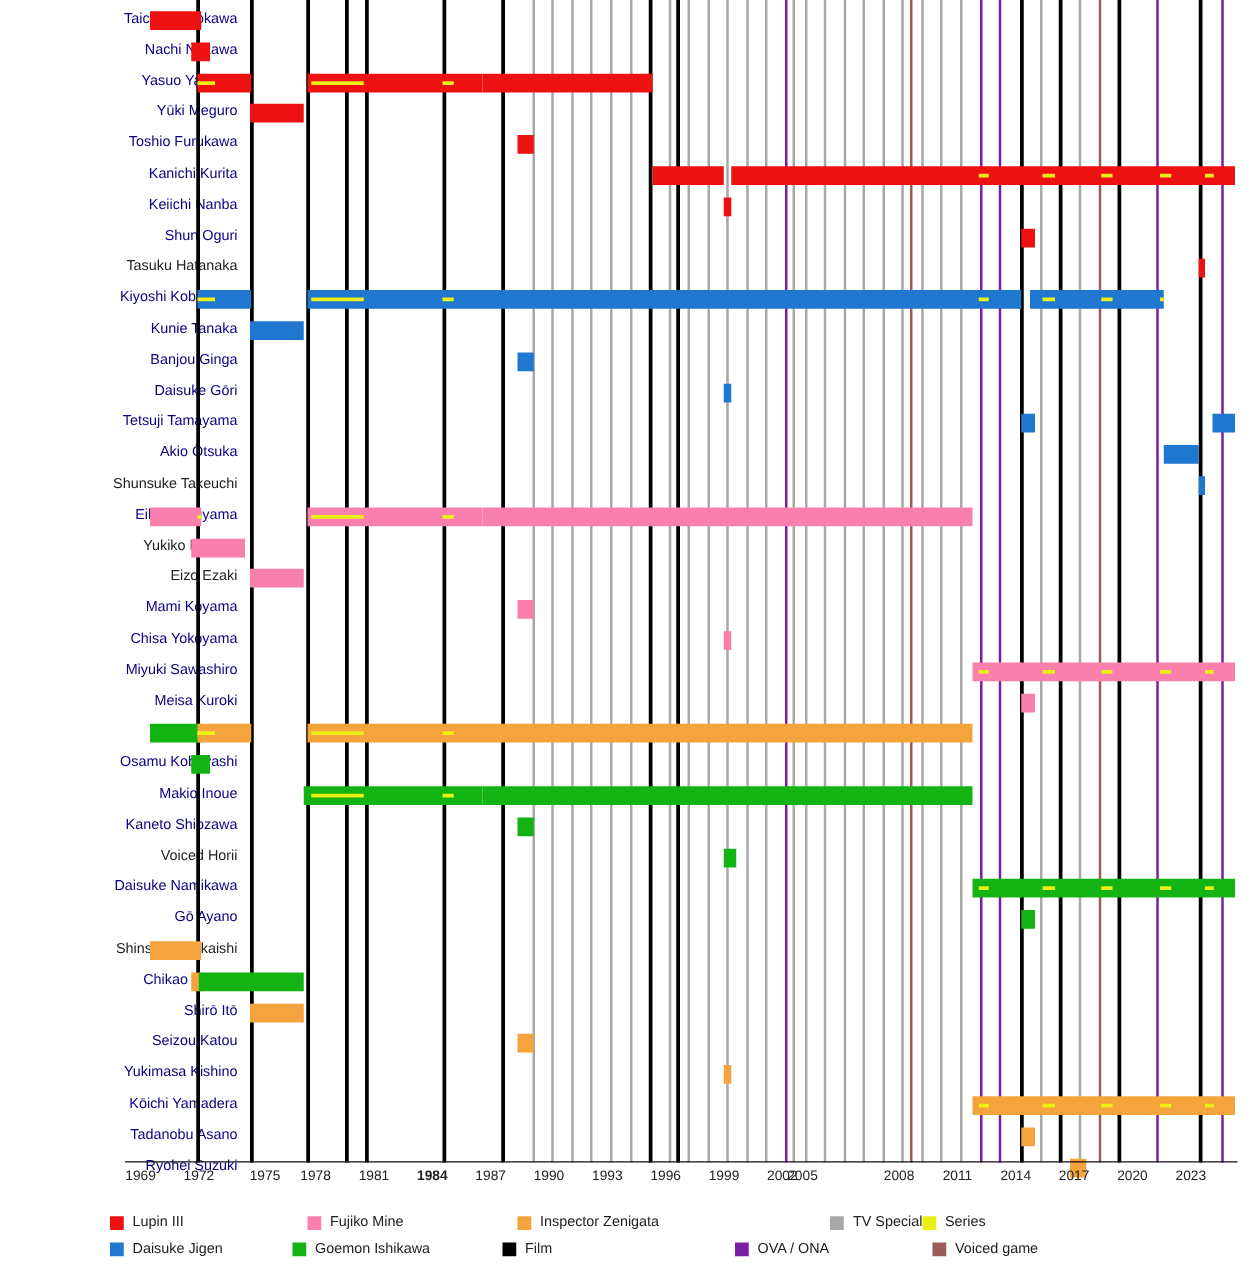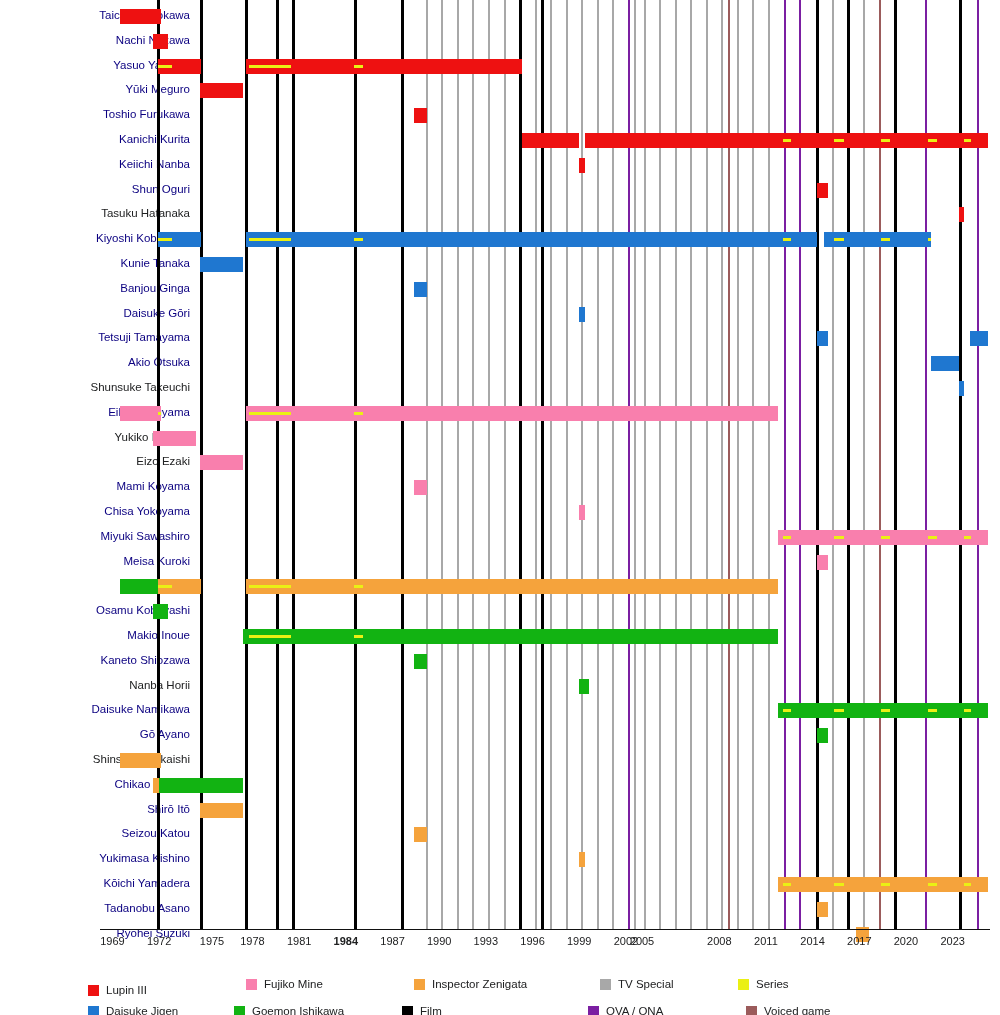--- a/index.html
+++ b/index.html
@@ -55,21 +55,21 @@
       <div class="row-label black" style="top: 430.6px;">Yukiko Nikaido</div>
       <div class="row-label black" style="top: 455.4px;">Eizo Ezaki</div>
       <div class="row-label" style="top: 480.2px;">Mami Koyama</div>
       <div class="row-label" style="top: 505px;">Chisa Yokoyama</div>
       <div class="row-label" style="top: 529.8px;">Miyuki Sawashiro</div>
       <div class="row-label" style="top: 554.6px;">Meisa Kuroki</div>
       <div class="row-label" style="top: 579.4px;">Gorō Naya</div>
       <div class="row-label" style="top: 604.2px;">Osamu Kobayashi</div>
       <div class="row-label" style="top: 629px;">Makio Inoue</div>
       <div class="row-label" style="top: 653.8px;">Kaneto Shiozawa</div>
-      <div class="row-label black" style="top: 678.6px;">Nanba Horii</div>
+      <div class="row-label black" style="top: 678.6px;">Voiced Horii</div>
       <div class="row-label" style="top: 703.4px;">Daisuke Namikawa</div>
       <div class="row-label" style="top: 728.2px;">Gō Ayano</div>
       <div class="row-label black" style="top: 753px;">Shinsuke Chikaishi</div>
       <div class="row-label" style="top: 777.8px;">Chikao Ōtsuka</div>
       <div class="row-label" style="top: 802.6px;">Shirō Itō</div>
       <div class="row-label" style="top: 827.4px;">Seizou Katou</div>
       <div class="row-label" style="top: 852.2px;">Yukimasa Kishino</div>
       <div class="row-label" style="top: 877px;">Kōichi Yamadera</div>
       <div class="row-label" style="top: 901.8px;">Tadanobu Asano</div>
       <div class="row-label" style="top: 926.6px;">Ryohei Suzuki</div>
@@ -230,33 +230,33 @@
       <div class="xlabel" style="left: 619.266px; top: 2px;">2008</div>
       <div class="xlabel" style="left: 665.944px; top: 2px;">2011</div>
       <div class="xlabel" style="left: 712.622px; top: 2px;">2014</div>
       <div class="xlabel" style="left: 759.301px; top: 2px;">2017</div>
       <div class="xlabel" style="left: 805.979px; top: 2px;">2020</div>
       <div class="xlabel" style="left: 852.657px; top: 2px;">2023</div>
     </div>
 
   <div id="legend">
     <div class="legrow" id="legrow1">
-        <div class="legitem" style="width: 146px; margin-top: 12px;">
+        <div class="legitem" style="width: 146px;">
           <span class="swatch" style="background: rgb(238, 17, 17);"></span>
           <span class="lbl">Lupin III</span>
         </div>
         <div class="legitem" style="width: 168px; padding-left: 12px;">
           <span class="swatch" style="background: rgb(249, 127, 173);"></span>
           <span class="lbl">Fujiko Mine</span>
         </div>
         <div class="legitem" style="width: 186px;">
           <span class="swatch" style="background: rgb(245, 163, 60);"></span>
           <span class="lbl">Inspector Zenigata</span>
         </div>
-        <div class="legitem" style="width: 138px;">
+        <div class="legitem" style="width: 138px; justify-content: flex-end;">
           <span class="swatch" style="background: rgb(168, 168, 168);"></span>
           <span class="lbl">TV Special</span>
         </div>
         <div class="legitem" style="width: 120px;">
           <span class="swatch" style="background: rgb(234, 240, 20);"></span>
           <span class="lbl">Series</span>
         </div>
       </div>
     <div class="legrow" id="legrow2" style="margin-top:9px;">
         <div class="legitem" style="width: 146px;">

